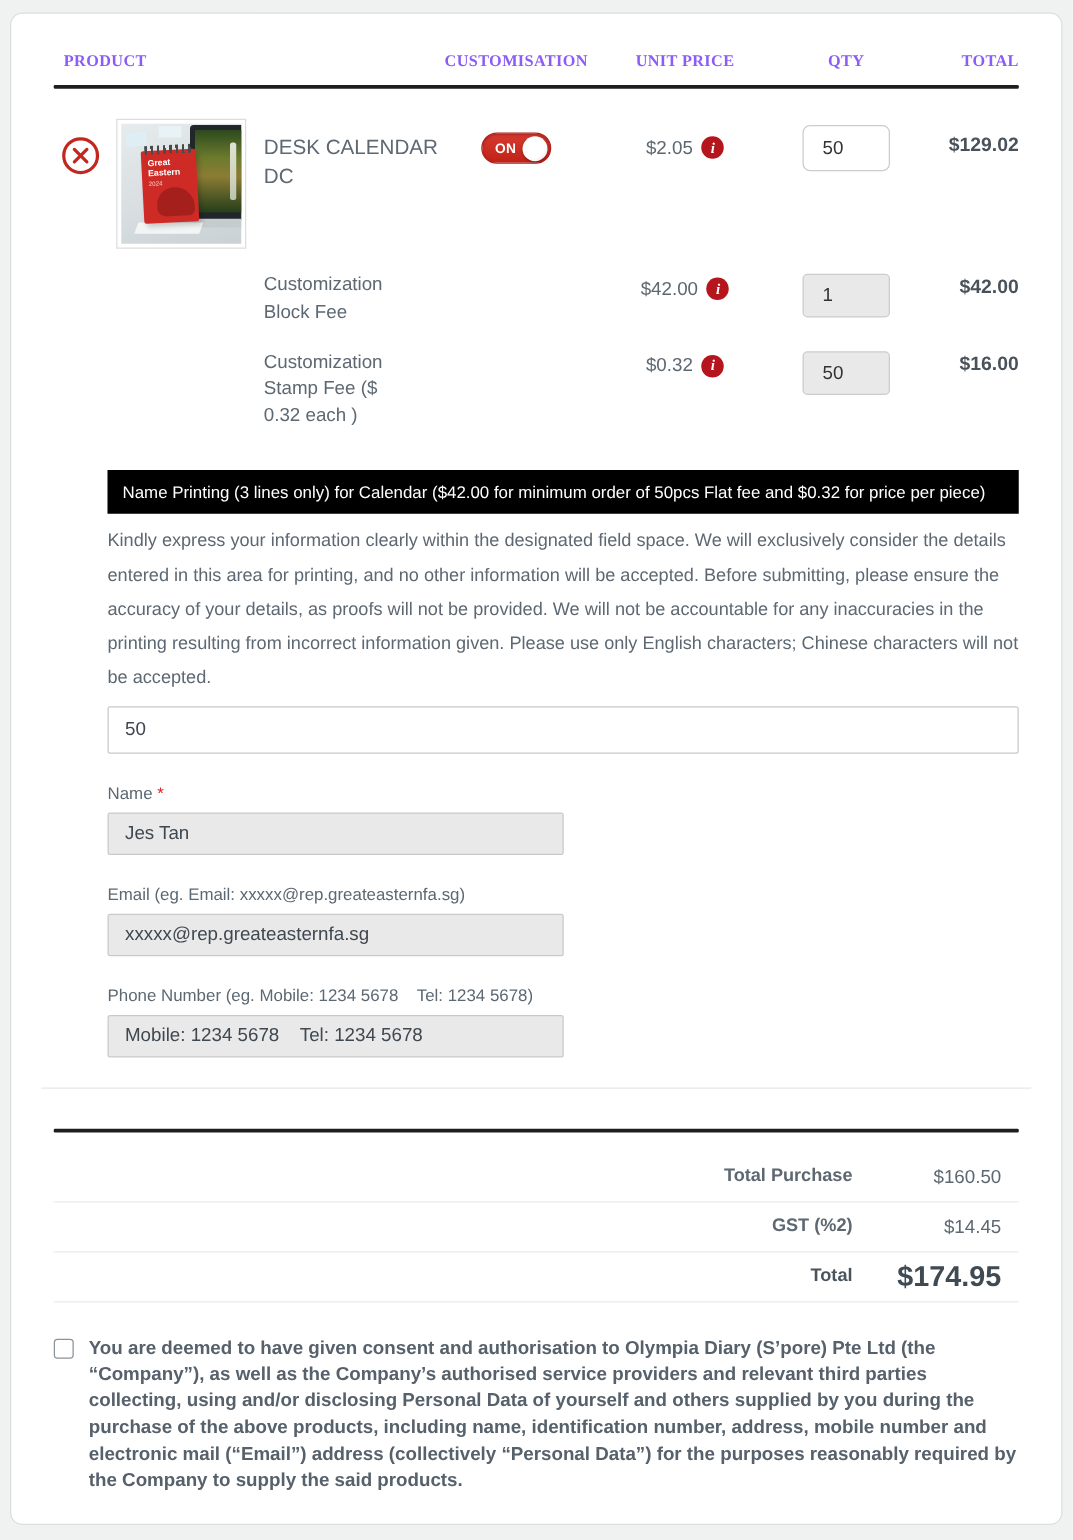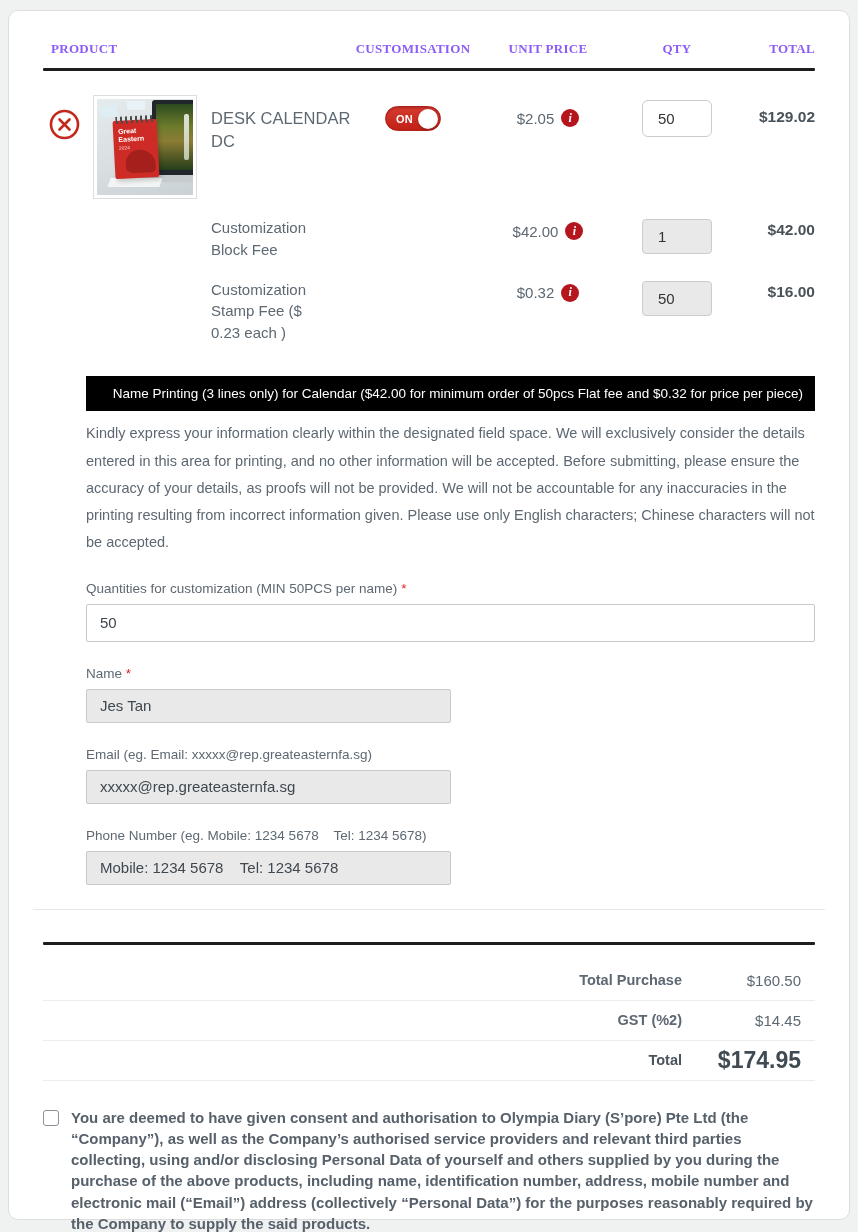--- a/index.html
+++ b/index.html
@@ -58,21 +58,21 @@
                padding-left:15px; font-family:inherit; background:#fff; }
   .qty-input.gray { background:#e9e9e9; height:35px; border-radius:4px; }
   .row-total { text-align:right; font-size:15.5px; font-weight:bold; color:#49525a; padding-top:13px; }
   .fee { margin-top:18px; }
   .fee .row-total, .fee .cell-qty { padding-top:2px; }
   .fee .row-total { padding-top:4px; }
   .fee-name { grid-column:3; font-size:15px; color:#5d6872; line-height:1.45; padding-right:20px; }
 
   
   .custom-sec { margin-left:43px; margin-top:32px; }
-  .banner { background:#000; color:#fff; font-size:13.5px; padding:9px 12px; line-height:1.3;text-align:right; }
+  .banner { background:#000; color:#fff; font-size:13.5px; padding:9px 12px; line-height:1.3; }
   .instructions { margin-top:9px; font-size:14.5px; color:#5d6872; line-height:1.88; }
   .f-label { margin-top:24px; font-size:13.5px; color:#5d6872; }
   .req { color:#e02020; }
   .text-input { display:block; margin-top:8px; border:1px solid #c9c9c9; font-size:15px; color:#3f4850;
                 padding:0 13px; font-family:inherit; }
   .in-wide { width:100%; height:38px; background:#fff; border-radius:2px; }
   .in-gray { width:365px; height:34px; background:#e9e9e9; border-radius:2px; }
 
   
   .hr-black2 { height:3px; background:#1e1e1e; margin-top:32px; border-radius:1px; }
@@ -156,38 +156,35 @@
       <span>$42.00</span>
       <span class="info-ic">i</span>
     </div>
     <div class="cell-qty" style="grid-column:6">
       <input class="qty-input gray" type="text" readonly="" value="1" style="">
     </div>
     <div class="row-total" style="grid-column:7">$42.00</div>
   </div>
 
   <div class="grid fee">
-    <div class="fee-name">Customization Stamp Fee ($ 0.23 each )</div>
+    <div class="fee-name">Customization Stamp Fee ($ 0.32 each )</div>
     <div class="price-wrap c-price" style="grid-column:5">
       <span>$0.32</span>
       <span class="info-ic">i</span>
     </div>
     <div class="cell-qty" style="grid-column:6">
       <input class="qty-input gray" type="text" readonly="" value="50" style="">
     </div>
     <div class="row-total" style="grid-column:7">$16.00</div>
   </div>
 
   <div class="custom-sec">
     <div class="banner">Name Printing (3 lines only) for Calendar ($42.00 for minimum order of 50pcs Flat fee and $0.32 for price per piece)</div>
     <p class="instructions">Kindly express your information clearly within the designated field space. We will exclusively consider the details entered in this area for printing, and no other information will be accepted. Before submitting, please ensure the accuracy of your details, as proofs will not be provided. We will not be accountable for any inaccuracies in the printing resulting from incorrect information given. Please use only English characters; Chinese characters will not be accepted.</p>
 
-    <div class="f-label">
-      <span>Quantities for customization (MIN 50PCS per name) </span><span class="req">*</span>
-    </div>
     <input class="text-input in-wide" type="text" value="50" style="">
 
     <div class="f-label">
       <span>Name </span><span class="req">*</span>
     </div>
     <input class="text-input in-gray" type="text" value="Jes Tan" style="">
 
     <div class="f-label">Email (eg. Email: xxxxx@rep.greateasternfa.sg)</div>
     <input class="text-input in-gray" type="text" value="xxxxx@rep.greateasternfa.sg" style="">
 

